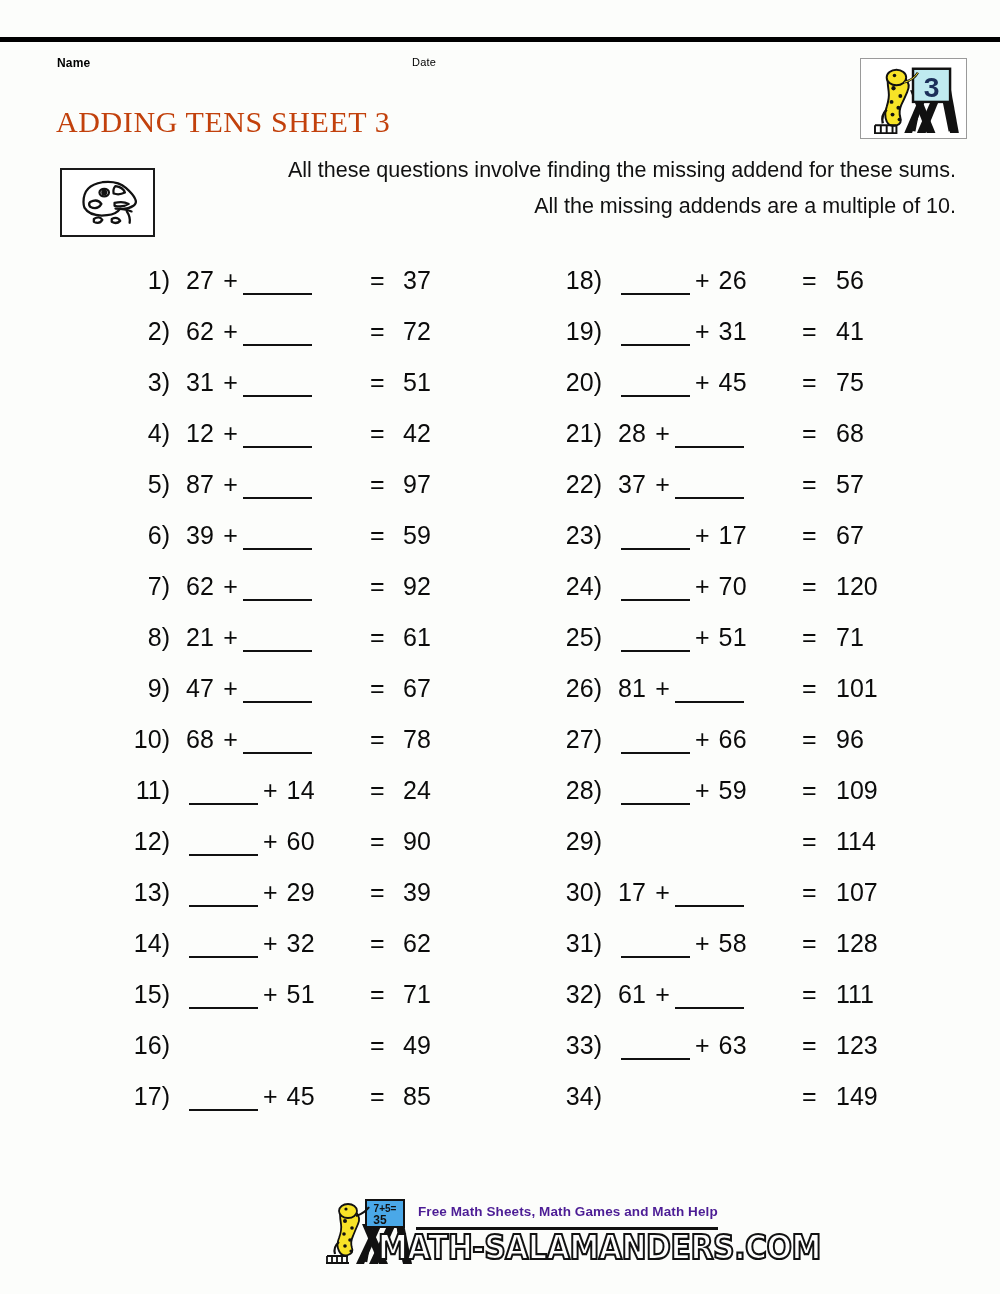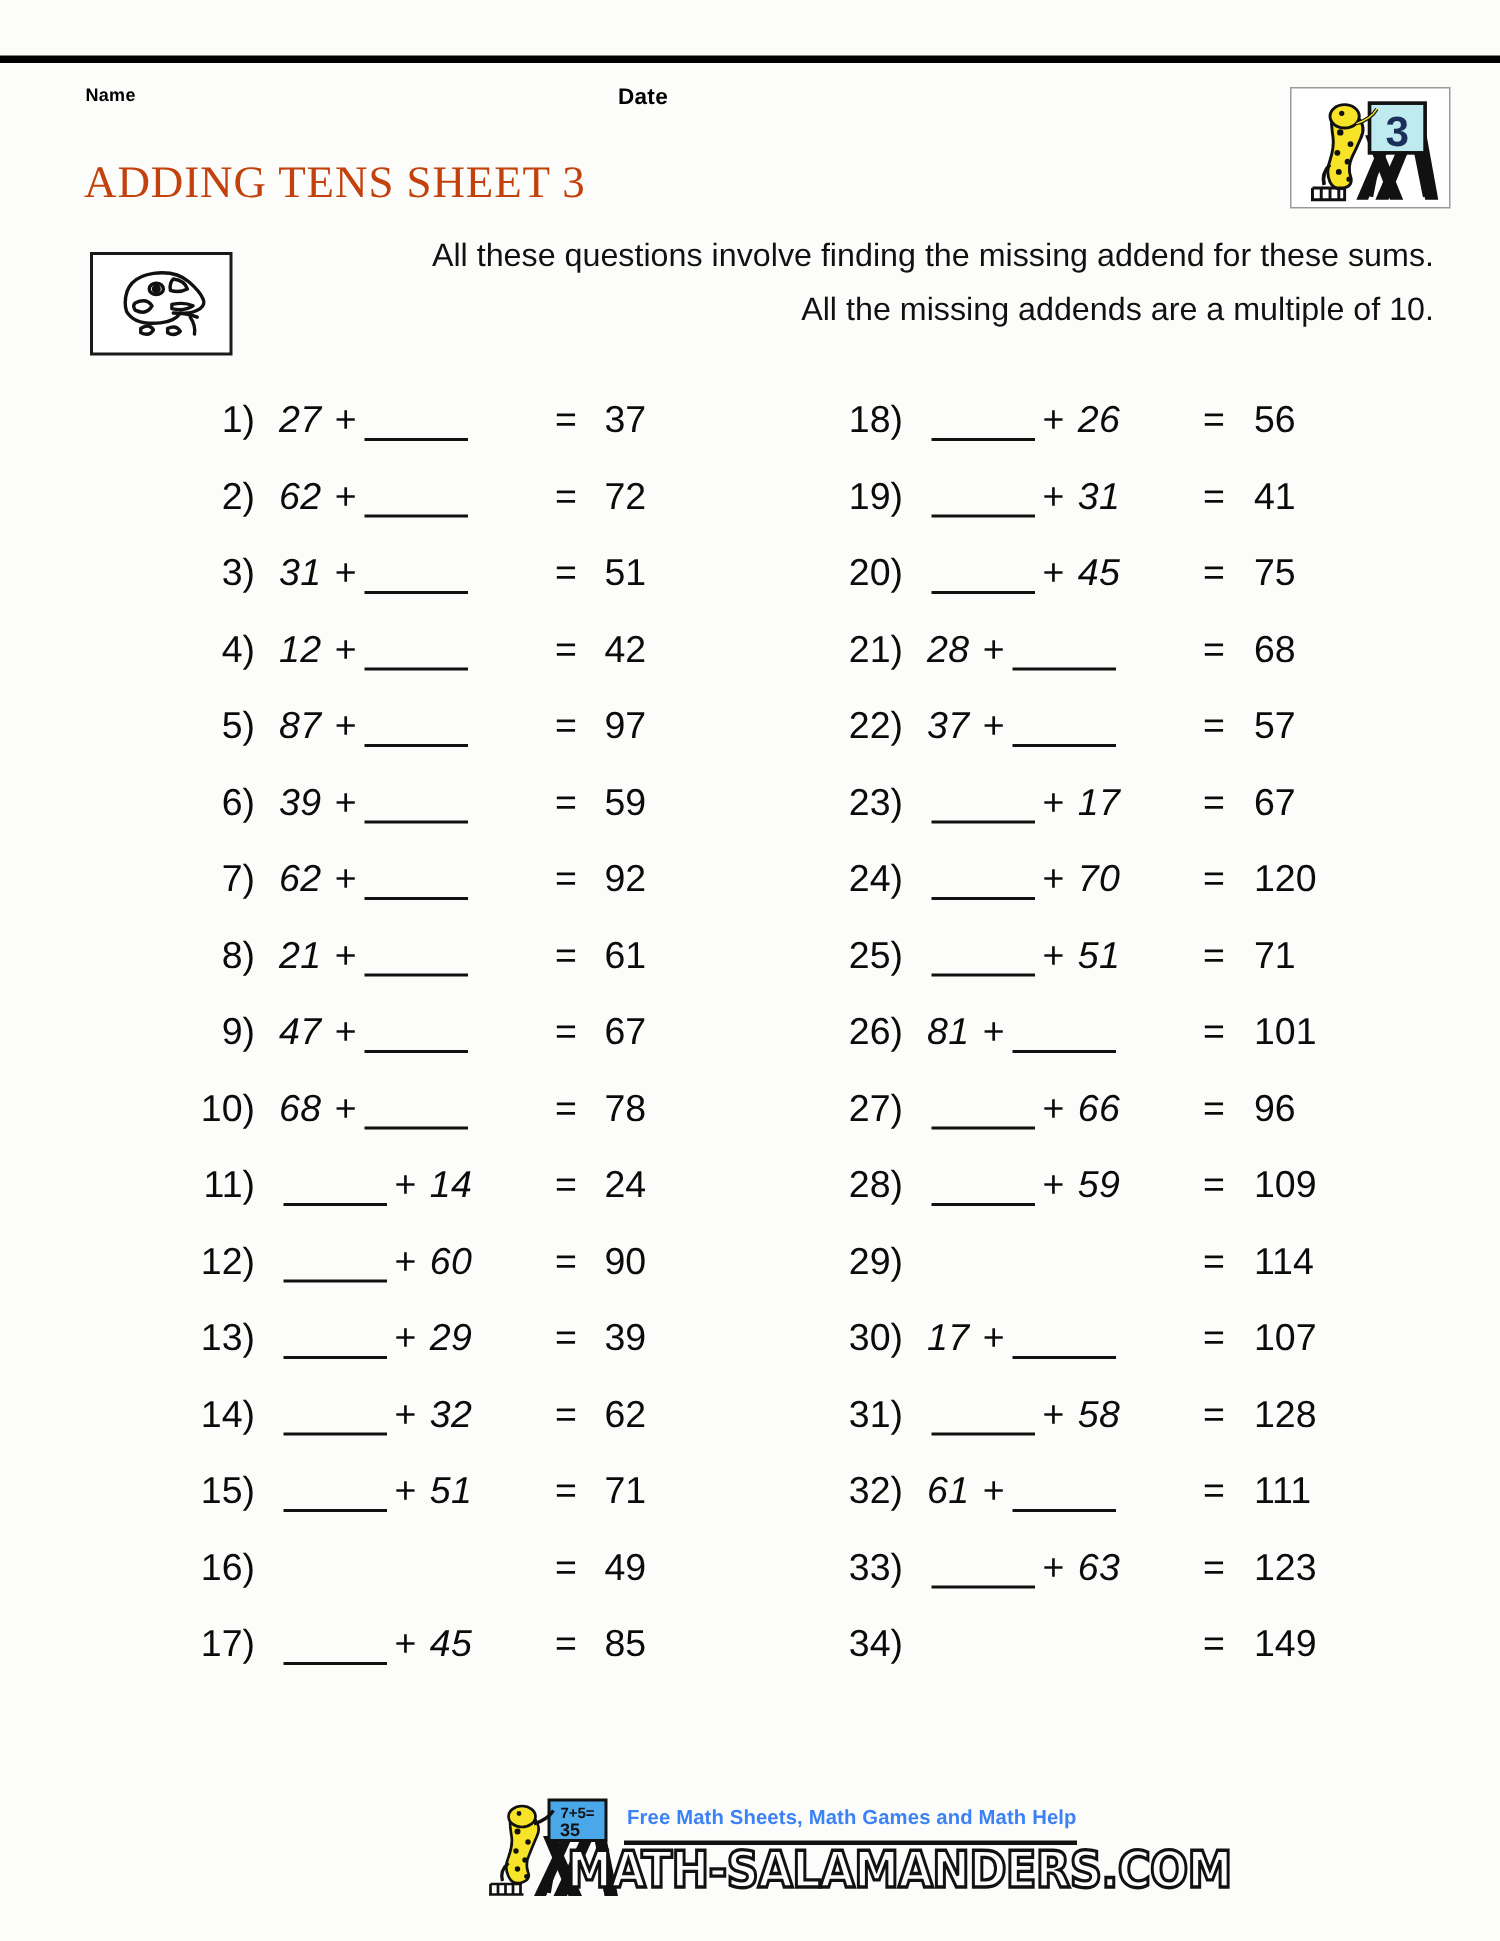--- a/index.html
+++ b/index.html
@@ -39,22 +39,22 @@
     left: 57px;
     top: 0;
     font-size: 12px;
     font-weight: bold;
     letter-spacing: .2px;
   }
   .date-label {
     position: absolute;
     left: 412px;
     top: 0;
-    font-size: 15px;
-    font-weight: bold;
+    font-size: 11px;
+    font-weight: normal;
     letter-spacing: .2px;
   }
 
   
   .corner-logo {
     position: absolute;
     right: 33px;
     top: 58px;
     width: 107px;
     height: 81px;
@@ -149,21 +149,21 @@
   }
 
   
   .blank {
     display: inline-block;
     width: 69px;
     border-bottom: 2.5px solid #111;
     vertical-align: -6px;
     margin: 0 3px;
   }
-  .operand { letter-spacing: .2px; font-style: italic; }
+  .operand { letter-spacing: .2px; }
   .plus { margin: 0 2px; }
 
   
   .col-right .p-num  { width: 54px; }
   .col-right .p-expr { left: 70px; width: 195px; }
   .col-right .p-eq   { left: 254px; }
   .col-right .p-sum  { left: 288px; }
 
   
   .footer {
@@ -188,21 +188,21 @@
     height: 70px;
   }
   .footer-logo svg { display:block; width:100%; height:100%; }
 
   .footer-tag {
     position: absolute;
     left: 100px;
     top: 8px;
     font-size: 13.5px;
     font-weight: bold;
-    color: #3b82f6;
+    color: #4c1d95;
     white-space: nowrap;
     letter-spacing: .1px;
   }
   .footer-rule {
     position: absolute;
     left: 98px;
     top: 31px;
     width: 302px;
     height: 3px;
     background: #111;

